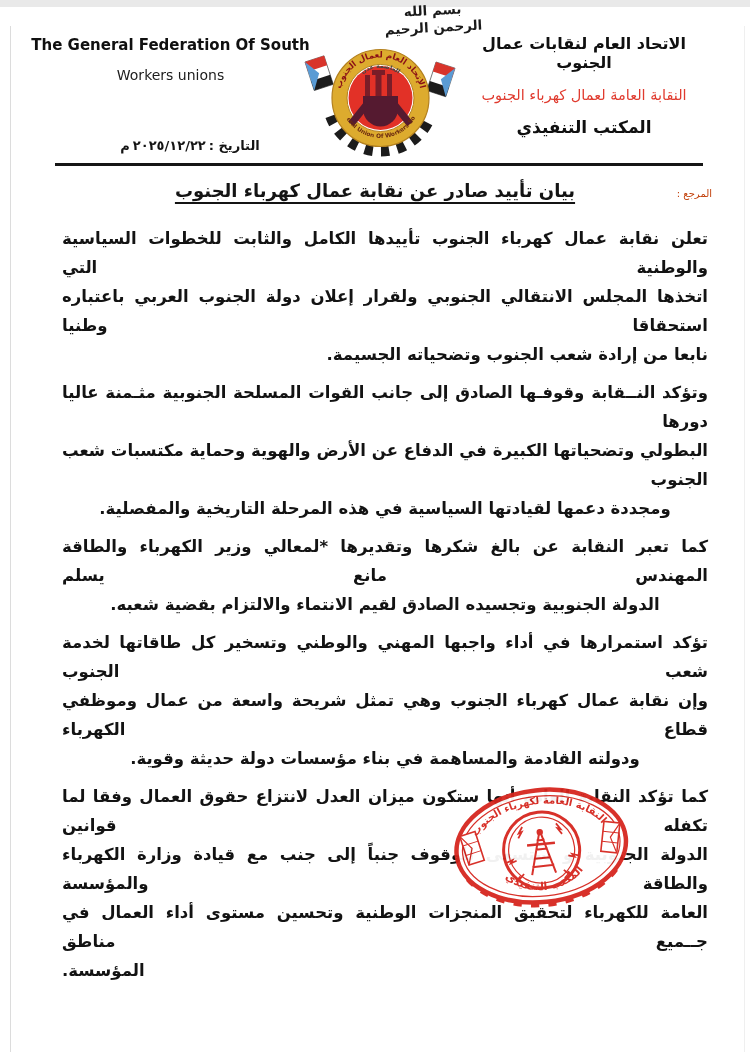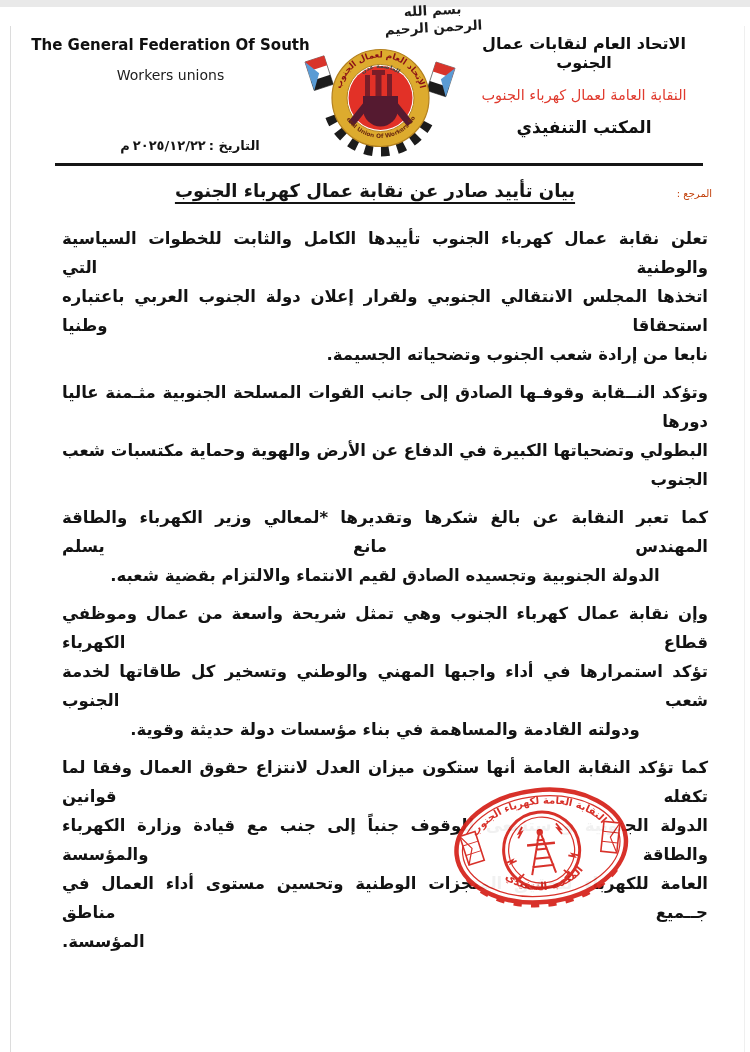--- a/index.html
+++ b/index.html
@@ -124,28 +124,29 @@
 
   <div class="body">
     <div class="para">
       <div class="jl">تعلن نقابة عمال كهرباء الجنوب تأييدها الكامل والثابت للخطوات السياسية والوطنية التي</div>
       <div class="jl">اتخذها المجلس الانتقالي الجنوبي ولقرار إعلان دولة الجنوب العربي باعتباره استحقاقا وطنيا</div>
       <div class="lr">نابعا من إرادة شعب الجنوب وتضحياته الجسيمة.</div>
     </div>
     <div class="para">
       <div class="jl">وتؤكد النــقابة وقوفـها الصادق إلى جانب القوات المسلحة الجنوبية مثـمنة عاليا دورها</div>
       <div class="jl">البطولي وتضحياتها الكبيرة في الدفاع عن الأرض والهوية وحماية مكتسبات شعب الجنوب</div>
+      <div class="lc">ومجددة دعمها لقيادتها السياسية في هذه المرحلة التاريخية والمفصلية.</div>
     </div>
     <div class="para">
       <div class="jl">كما تعبر النقابة عن بالغ شكرها وتقديرها *لمعالي وزير الكهرباء والطاقة المهندس مانع يسلم</div>
       <div class="lc">الدولة الجنوبية وتجسيده الصادق لقيم الانتماء والالتزام بقضية شعبه.</div>
     </div>
     <div class="para">
+      <div class="jl">تؤكد استمرارها في أداء واجبها المهني والوطني وتسخير كل طاقاتها لخدمة شعب الجنوب</div>
       <div class="jl">وإن نقابة عمال كهرباء الجنوب وهي تمثل شريحة واسعة من عمال وموظفي قطاع الكهرباء</div>
-      <div class="jl">تؤكد استمرارها في أداء واجبها المهني والوطني وتسخير كل طاقاتها لخدمة شعب الجنوب</div>
       <div class="lc">ودولته القادمة والمساهمة في بناء مؤسسات دولة حديثة وقوية.</div>
     </div>
     <div class="para">
       <div class="jl">كما تؤكد النقابة العامة أنها ستكون ميزان العدل لانتزاع حقوق العمال وفقا لما تكفله قوانين</div>
       <div class="jl">الدولة الجنوبية و ستسعى للوقوف جنباً إلى جنب مع قيادة وزارة الكهرباء والطاقة والمؤسسة</div>
       <div class="jl">العامة للكهرباء لتحقيق المنجزات الوطنية وتحسين مستوى أداء العمال في جــميع مناطق</div>
       <div class="ll">المؤسسة.</div>
     </div>
 
   </div>

